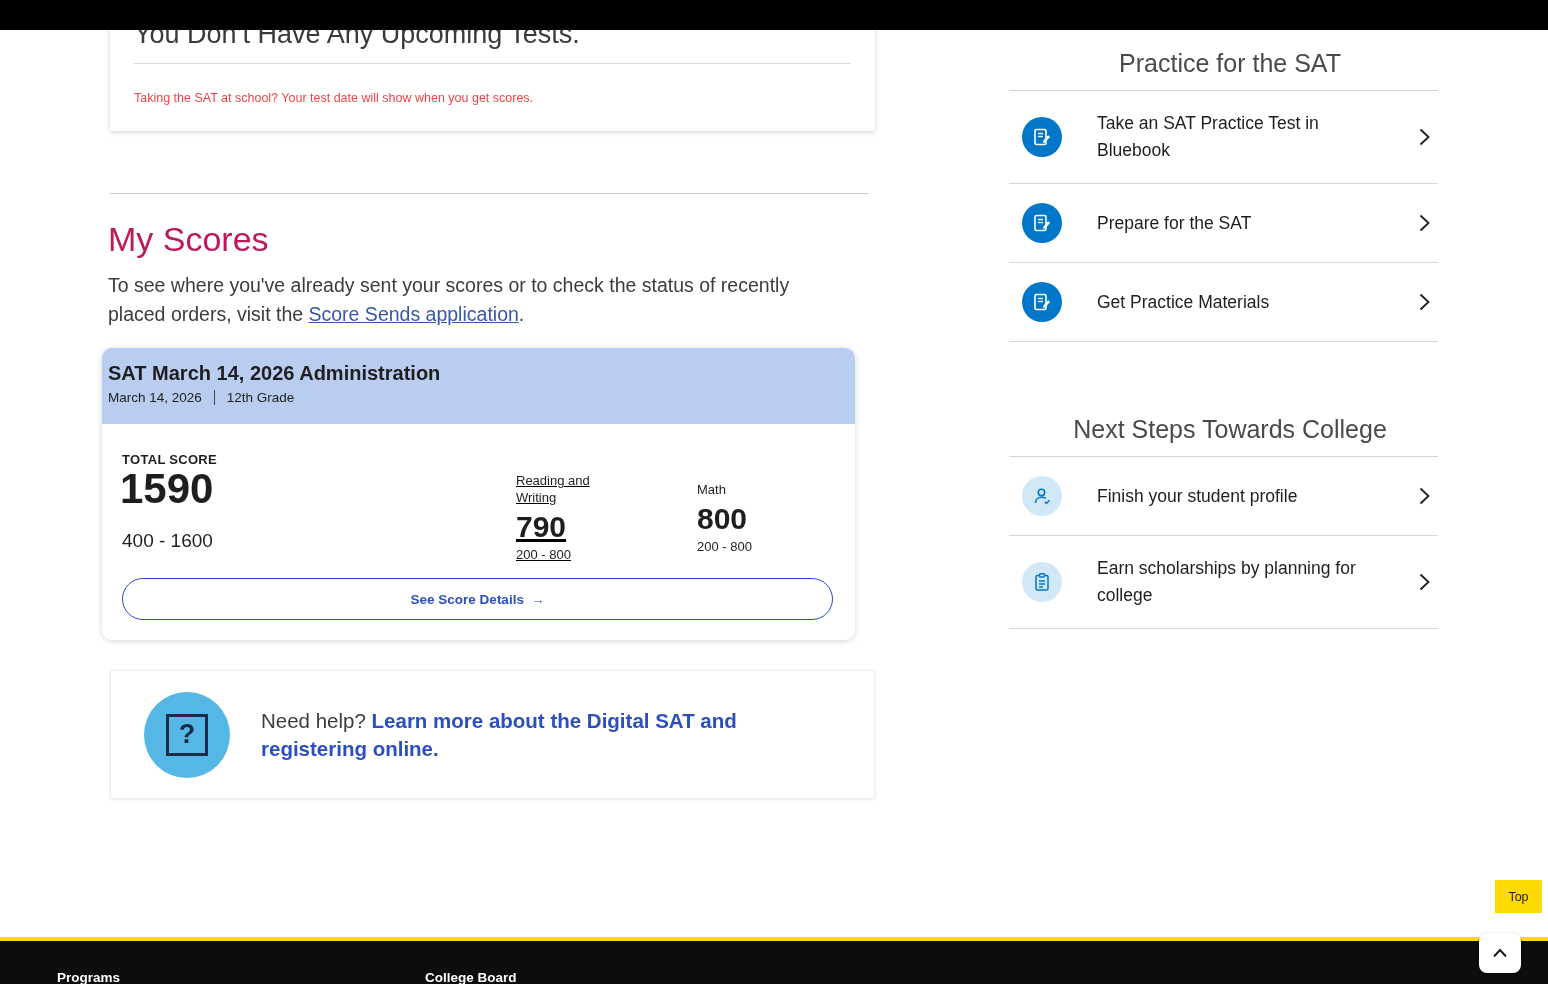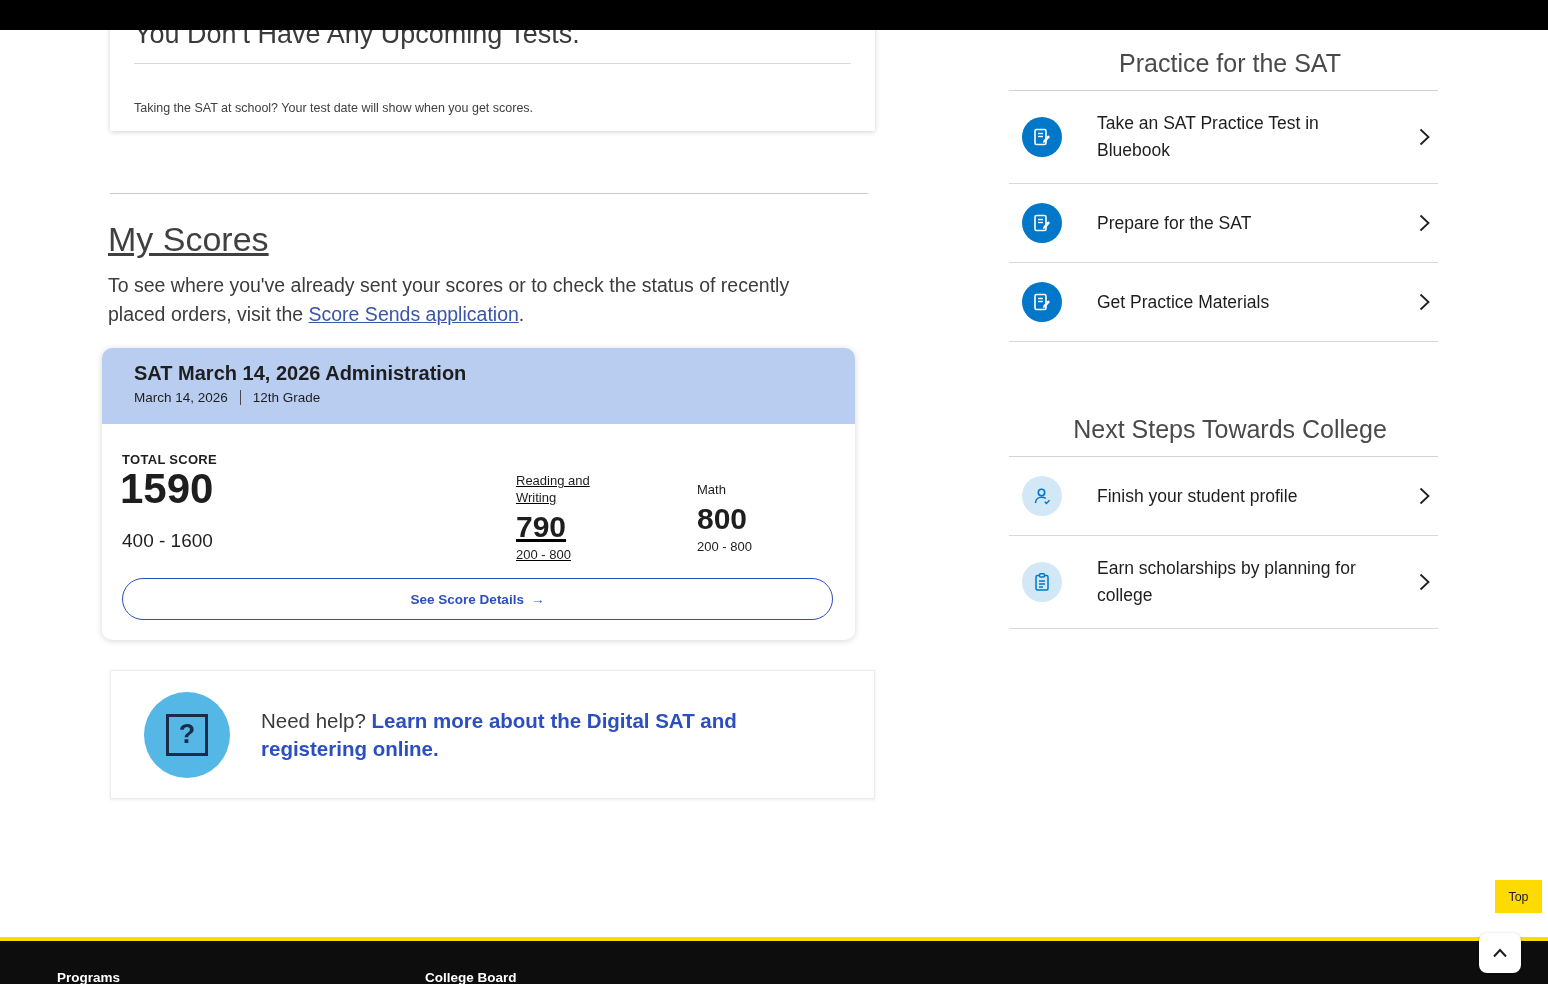--- a/index.html
+++ b/index.html
@@ -13,36 +13,36 @@
   
   .top-bar { position: absolute; left: 0; top: 0; width: 1548px; height: 30px; background: #000; z-index: 20; }
 
   
   .upcoming-card {
     position: absolute; left: 110px; top: -21px; width: 765px; height: 152px;
     background: #fff; border-radius: 2px; box-shadow: 0 1px 5px rgba(0,0,0,0.18); z-index: 5;
   }
   .upcoming-title { margin: 40px 24px 0; font-size: 27px; font-weight: 400; color: #3a3a3a; }
   .upcoming-divider { margin: 13px 24px 0; border-top: 1px solid #d9d9d9; height: 0; }
-  .upcoming-note { margin: 37px 24px 0; font-size: 12.5px; color: #404040; }
+  .upcoming-note { margin: 27px 24px 0; font-size: 12.5px; color: #ef4444; }
 
   .section-divider { position: absolute; left: 110px; top: 193px; width: 758px; border-top: 1px solid #c9c9c9; height: 0; }
 
-  .my-scores-heading { position: absolute; left: 108px; top: 220px; font-size: 34px; font-weight: 400; color: #404040; text-decoration: underline; }
+  .my-scores-heading { position: absolute; left: 108px; top: 220px; font-size: 34px; font-weight: 400; color: #be185d; }
   .my-scores-intro { position: absolute; left: 108px; top: 271px; width: 706px; font-size: 19.5px; line-height: 29px; color: #3c3c3c; }
   .intro-link { color: #3a56a8; text-decoration: underline; cursor: pointer; }
 
   
   .score-card {
     position: absolute; left: 102px; top: 348px; width: 753px; height: 292px;
     background: #fff; border-radius: 10px; box-shadow: 0 1px 6px rgba(0,0,0,0.16);
   }
   .score-card-header {
     height: 76px; background: #b9cdf1; border-radius: 10px 10px 0 0;
-    padding: 14px 0 0 32px;
+    padding: 14px 0 0 6px;
   }
   .score-card-title { font-size: 20px; font-weight: 700; color: #1e1e1e; }
   .score-card-sub { display: flex; align-items: flex-end; margin-top: 5px; font-size: 13.5px; color: #1e1e1e; }
   .vert-sep { display: inline-block; height: 15px; border-left: 1px solid #4a4a4a; margin: 0 12px; }
   .score-card-body { position: relative; height: 216px; }
   .total-label { position: absolute; left: 20px; top: 28px; font-size: 13px; font-weight: 700; letter-spacing: 0.3px; color: #1e1e1e; }
   .total-score { position: absolute; left: 18px; top: 42px; font-size: 42px; font-weight: 700; color: #1e1e1e; line-height: 1.1; }
   .total-range { position: absolute; left: 20px; top: 106px; font-size: 19px; color: #1e1e1e; }
   .sect-block { position: absolute; }
   .sect-block.rw { left: 414px; top: 48px; width: 110px; text-decoration: underline; }

